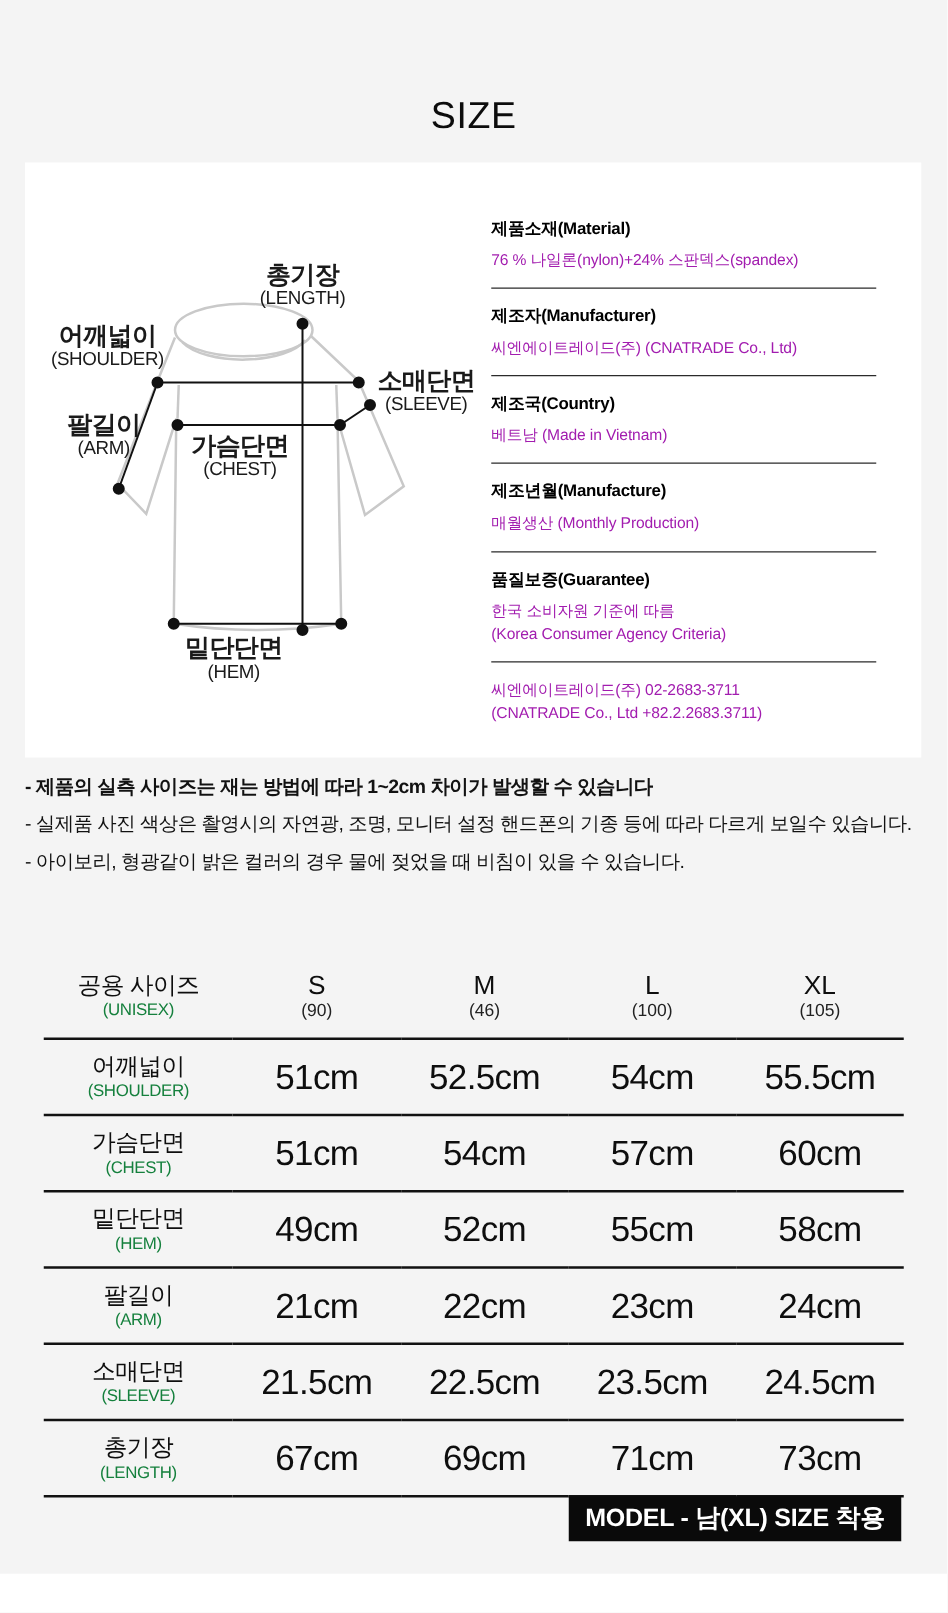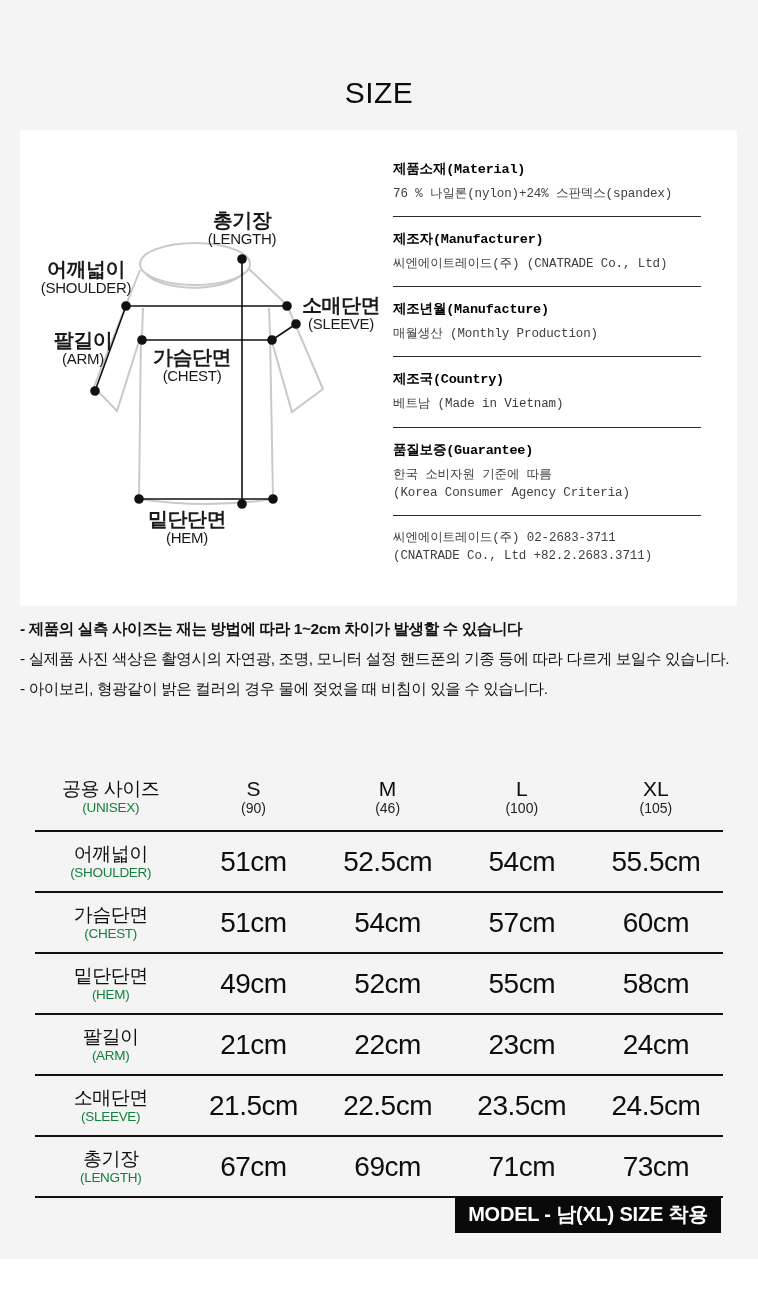--- a/index.html
+++ b/index.html
@@ -19,25 +19,25 @@
   .dlabel{position:absolute;text-align:center;color:#1a1a1a;line-height:1.1;}
   .dlabel .kr{font-size:20px;font-weight:600;letter-spacing:-.5px;}
   .dlabel .en{font-size:15px;font-weight:400;letter-spacing:-.3px;}
   .lab-length{left:152px;top:31px;width:140px;}
   .lab-shoulder{left:0px;top:80px;width:132px;}
   .lab-sleeve{left:256px;top:116px;width:130px;}
   .lab-arm{left:3px;top:151px;width:120px;}
   .lab-chest{left:112px;top:168px;width:120px;}
   .lab-hem{left:107px;top:330px;width:120px;}
   
-  .info{position:absolute;left:373px;top:30px;width:308px;font-family:Liberation Mono, monospace;}
+  .info{position:absolute;left:373px;top:44px;width:308px;}
   .info-section{border-bottom:1px solid #2b2b2b;padding-bottom:13px;margin-bottom:13px;}
   .info-section.last{border-bottom:none;}
   .info-title{font-size:13.5px;font-weight:bold;color:#000;margin-bottom:7px;letter-spacing:-.2px;}
-  .info-line{font-size:12.5px;color:#404040;line-height:1.45;letter-spacing:-.1px;}
+  .info-line{font-size:12.5px;color:#a21caf;line-height:1.45;letter-spacing:-.1px;}
   
   .notes{position:absolute;left:20px;top:619px;width:720px;}
   .note-line{font-size:15.5px;color:#121212;margin-bottom:9px;letter-spacing:-.4px;}
   .note-line.bold{font-weight:bold;}
   
   table.size{position:absolute;left:35px;top:764px;width:688px;border-collapse:collapse;table-layout:fixed;}
   table.size td,table.size th{padding:0;text-align:center;vertical-align:middle;font-weight:normal;}
   table.size col.c0{width:22%;}
   table.size tr{border-bottom:2px solid #111;}
   table.size tr.head td{height:66px;}
@@ -121,26 +121,26 @@
     <div class="info">
       <div class="info-section">
         <div class="info-title">제품소재(Material)</div>
         <div class="info-line">76 % 나일론(nylon)+24% 스판덱스(spandex)</div>
       </div>
       <div class="info-section">
         <div class="info-title">제조자(Manufacturer)</div>
         <div class="info-line">씨엔에이트레이드(주) (CNATRADE Co., Ltd)</div>
       </div>
       <div class="info-section">
+        <div class="info-title">제조국(Country)</div>
+        <div class="info-line">베트남 (Made in Vietnam)</div>
+      </div>
+      <div class="info-section">
         <div class="info-title">제조년월(Manufacture)</div>
         <div class="info-line">매월생산 (Monthly Production)</div>
-      </div>
-      <div class="info-section">
-        <div class="info-title">제조국(Country)</div>
-        <div class="info-line">베트남 (Made in Vietnam)</div>
       </div>
       <div class="info-section">
         <div class="info-title">품질보증(Guarantee)</div>
         <div class="info-line">한국 소비자원 기준에 따름</div>
         <div class="info-line">(Korea Consumer Agency Criteria)</div>
       </div>
       <div class="info-section last">
         <div class="info-line">씨엔에이트레이드(주) 02-2683-3711</div>
         <div class="info-line">(CNATRADE Co., Ltd  +82.2.2683.3711)</div>
       </div>

